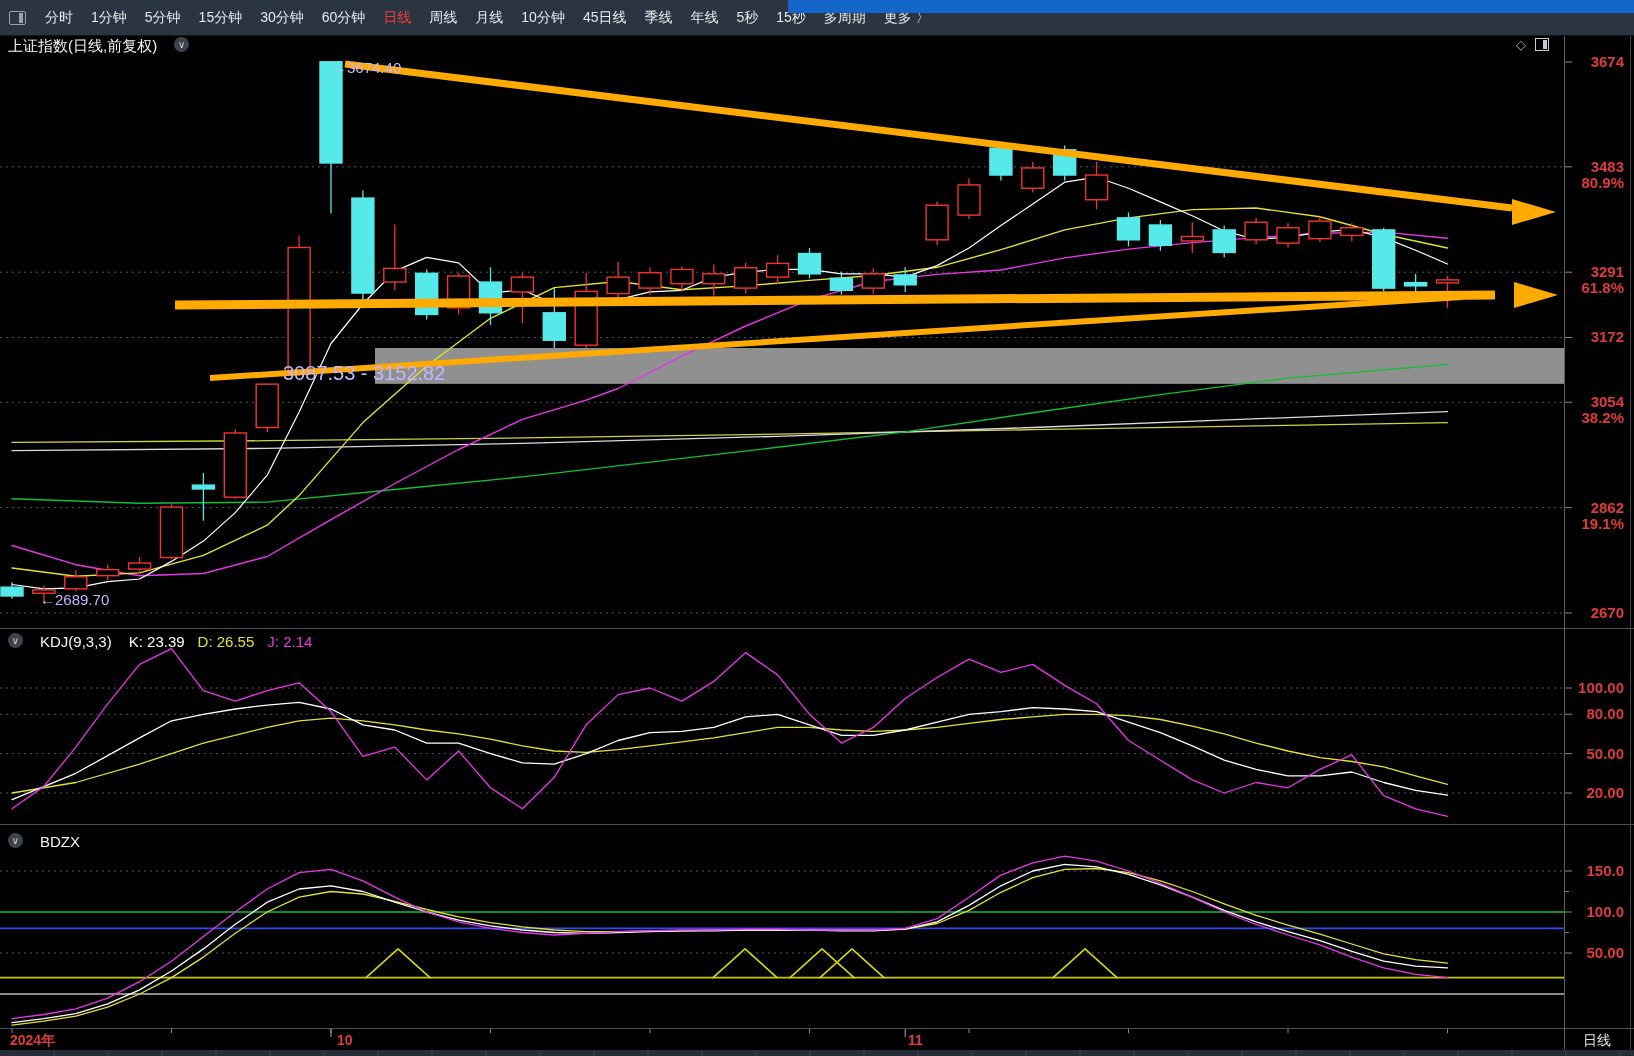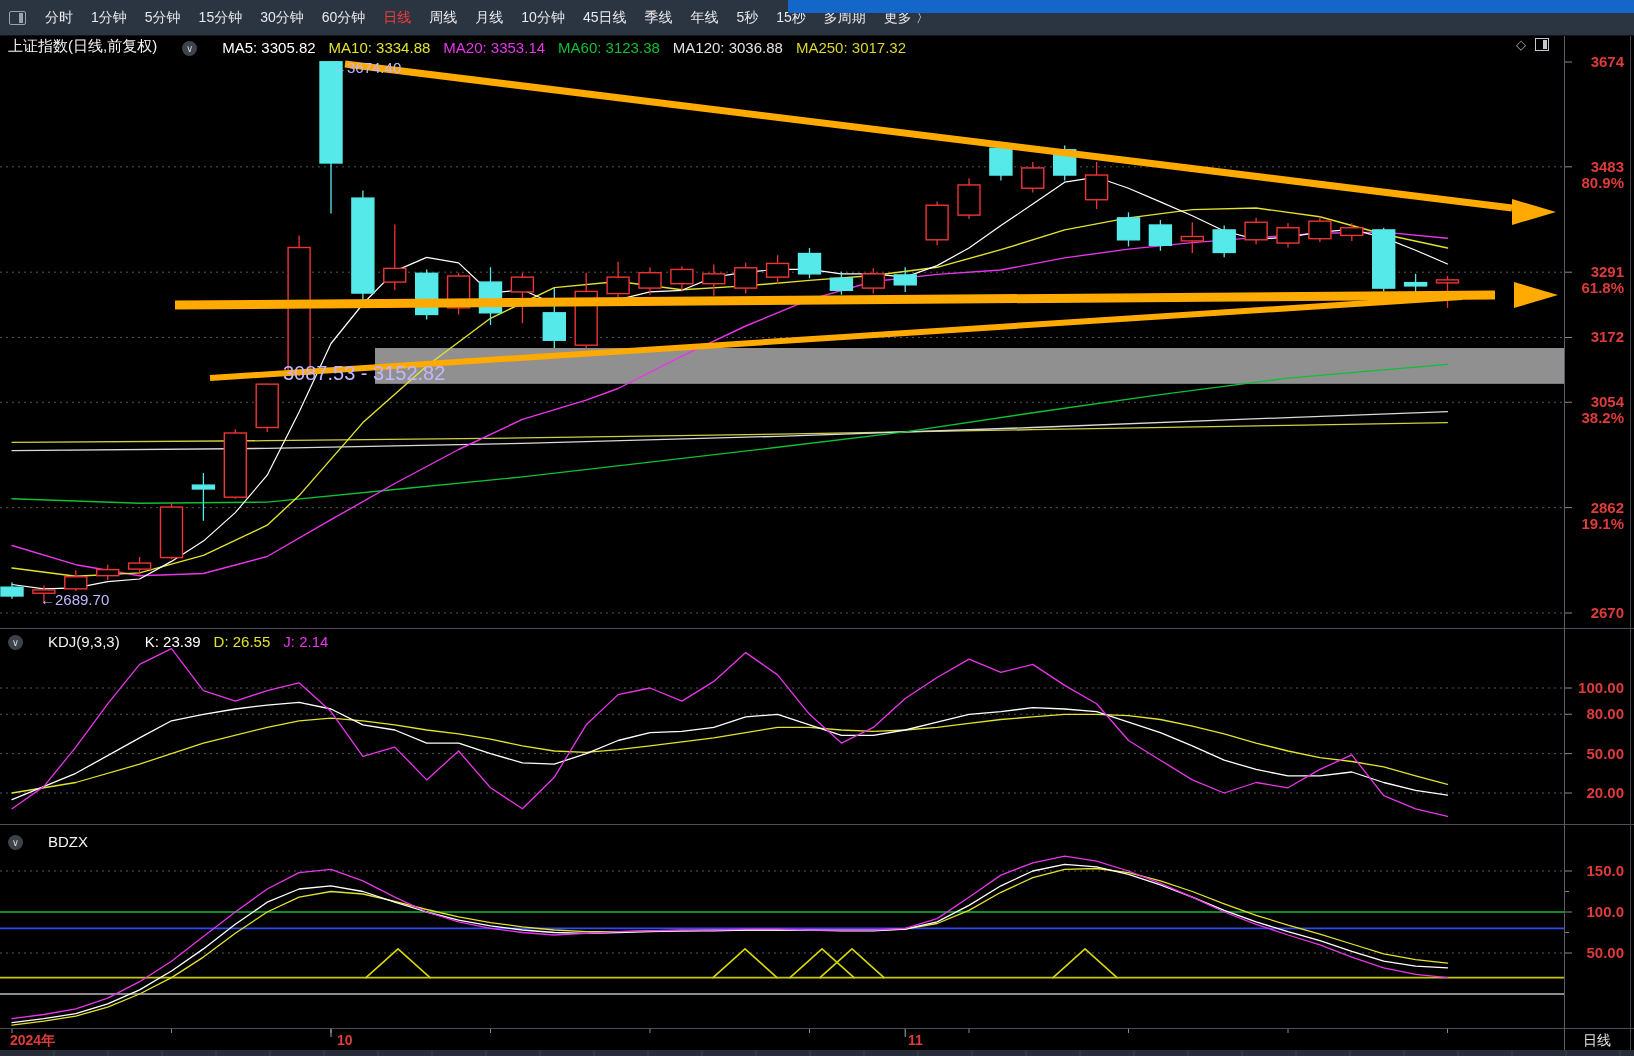--- a/index.html
+++ b/index.html
@@ -11,21 +11,21 @@
   .tb-icon{width:15px;height:12px;border:1px solid #9aa3ad;border-radius:2px;margin:0 10px 0 9px;position:relative;flex:none;}
   .tb-icon::after{content:"";position:absolute;right:2px;top:1px;bottom:1px;width:4px;background:#9aa3ad;}
   .periods{display:flex;align-items:center;}
   .period{color:#e7e9ec;font-size:14px;padding:0 9px;cursor:default;white-space:nowrap;}
   .period.active{color:#f03b3b;}
   .spacer{flex:1;}
   .rightbtns{display:flex;align-items:center;align-self:flex-end;height:22px;margin-bottom:3px;}
   .rbtn{color:#eceef1;font-size:14px;padding:0 11px;border-left:1px solid #1d2530;white-space:nowrap;line-height:22px;}
   .bluestrip{position:absolute;left:788px;top:0;width:846px;height:13px;background:#1467c8;z-index:6;}
   
-  .pane-header{position:absolute;display:flex;align-items:flex-end;gap:25px;font-size:15px;z-index:4;white-space:nowrap;}
+  .pane-header{position:absolute;display:flex;align-items:flex-start;gap:17px;font-size:15px;z-index:4;white-space:nowrap;}
   .collapse{width:15px;height:15px;border-radius:50%;background:#3c434b;color:#cfd3d8;font-size:10px;
     display:flex;align-items:center;justify-content:center;line-height:1;flex:none;}
   .hval{font-weight:500;}
   .sym{color:#f2f3f5;}
   .anno{position:absolute;color:#c4b5fd;font-size:15px;z-index:3;white-space:nowrap;}
   .corner-icons{position:absolute;left:1516px;top:38px;display:flex;align-items:center;gap:9px;z-index:4;color:#aab1b8;}
   .diamond{font-size:13px;line-height:1;}
   .winbox{width:12px;height:11px;border:1px solid #c3c9cf;position:relative;}
   .winbox::after{content:"";position:absolute;right:1px;top:1px;bottom:1px;width:4px;background:#c3c9cf;}
   svg{position:absolute;left:0;top:0;z-index:1;}
@@ -294,28 +294,20 @@
         <line x1="1458" y1="1050" x2="1458" y2="1056" stroke="#3a4150"></line>
         <line x1="1512" y1="1050" x2="1512" y2="1056" stroke="#3a4150"></line>
         <line x1="1566" y1="1050" x2="1566" y2="1056" stroke="#3a4150"></line>
         <line x1="1620" y1="1050" x2="1620" y2="1056" stroke="#3a4150"></line>
       </g>
     </svg>
 
 <div class="pane-header" style="left:8px;top:37px;">
   <span class="sym">上证指数(日线,前复权)</span>
   <span class="collapse">∨</span>
-  <span id="mavals" style="display:flex;gap:13px;">
-        <span class="hval" style="color: rgb(255, 255, 255);">MA5: 3305.82</span>
-        <span class="hval" style="color: rgb(226, 226, 46);">MA10: 3334.88</span>
-        <span class="hval" style="color: rgb(233, 53, 233);">MA20: 3353.14</span>
-        <span class="hval" style="color: rgb(15, 192, 52);">MA60: 3123.38</span>
-        <span class="hval" style="color: rgb(226, 226, 226);">MA120: 3036.88</span>
-        <span class="hval" style="color: rgb(216, 216, 42);">MA250: 3017.32</span>
-      </span>
 </div>
 
 <div class="corner-icons">
   <span class="diamond">◇</span>
   <span class="winbox"></span>
 </div>
 
 <div class="anno" style="left:332px;top:59px;">←3674.40</div>
 <div class="anno" style="left:40px;top:591px;">←2689.70</div>
 <div class="anno" style="left:283px;top:362px;font-size:20px;">3087.53 - 3152.82</div>

